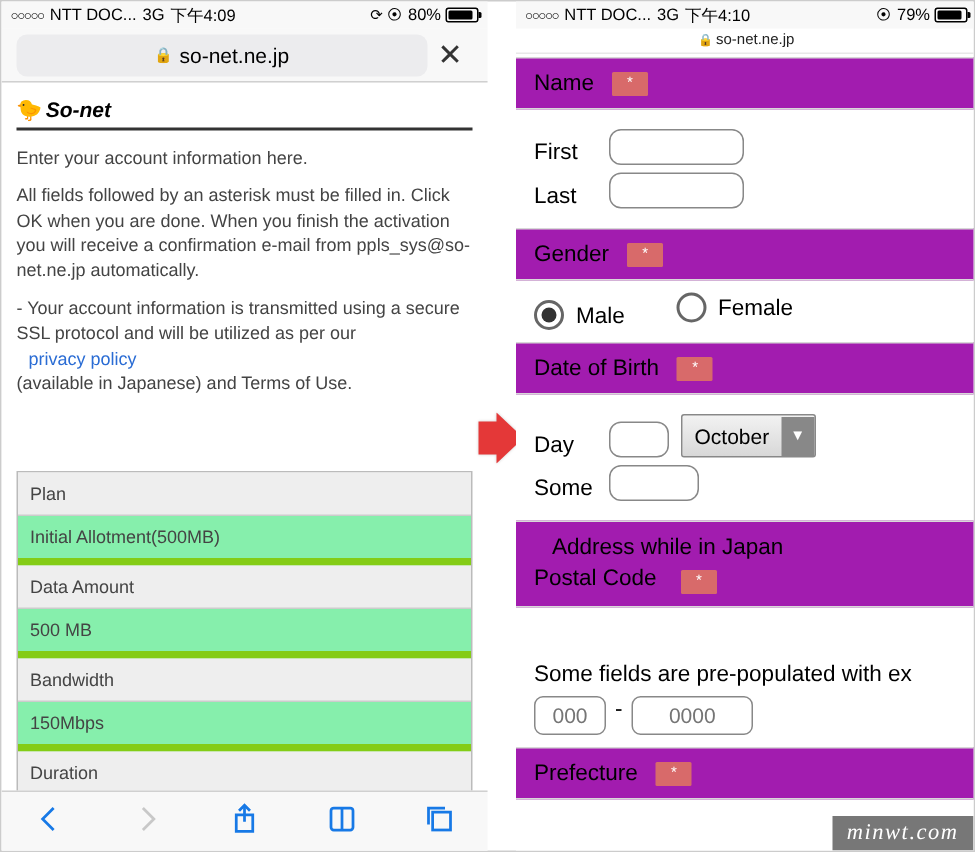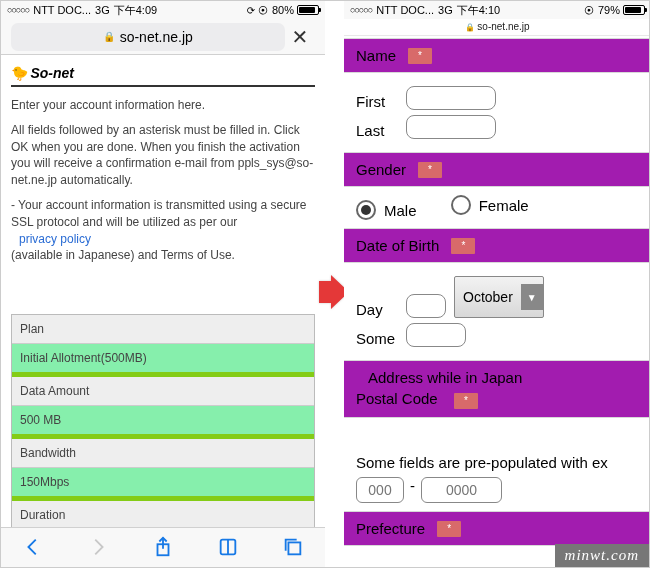--- a/index.html
+++ b/index.html
@@ -50,21 +50,21 @@
 .section-body { padding: 8px 12px; }
 .req-badge { display: inline-block; width: 24px; height: 16px; background: #d86a6a; color: #fff; font-size: 10px; text-align: center; line-height: 16px; margin-left: 12px; border-radius: 1px; }
 .field-row { display: flex; align-items: flex-end; margin: 5px 0; }
 .field-row label { width: 50px; font-size: 15px; }
 .text-input { border: 1.5px solid #888; border-radius: 8px; height: 24px; width: 90px; background: #fff; }
 .text-input.small { width: 40px; }
 .text-input.med { width: 60px; }
 .radio { display: inline-flex; align-items: center; margin-right: 30px; }
 .radio-circle { width: 20px; height: 20px; border: 2px solid #666; border-radius: 50%; margin-right: 8px; display: flex; align-items: center; justify-content: center; }
 .radio-circle .dot { width: 10px; height: 10px; background: #333; border-radius: 50%; }
-.select { border: 1px solid #888; background: linear-gradient(#f2f2f2,#d8d8d8); height: 42px; display: inline-flex; align-items: center; padding: 0 0 0 8px; font-size: 14px; border-radius: 2px; }
+.select { border: 1px solid #888; background: linear-gradient(#f2f2f2,#d8d8d8); height: 29px; display: inline-flex; align-items: center; padding: 0 0 0 8px; font-size: 14px; border-radius: 2px; }
 .select .arrow { background: #888; color: #fff; width: 22px; height: 26px; margin-left: 8px; display: flex; align-items: center; justify-content: center; font-size: 10px; }
 .postal-row { display: flex; align-items: flex-start; gap: 6px; margin-top: 6px; }
 .postal-input { border: 1.5px solid #888; border-radius: 6px; height: 26px; text-align: center; font-size: 14px; color: #888; background: #fff; }
 .postal-input.a { width: 48px; }
 .postal-input.b { width: 81px; }
 .note { font-size: 15px; margin-bottom: 2px; margin-top: 28px; }
 
 .arrow-red { position: absolute; left: 316px; top: 274px; }
 .arrow-red svg { filter: drop-shadow(0 0 1px rgba(0,0,0,0.2)); }
 

